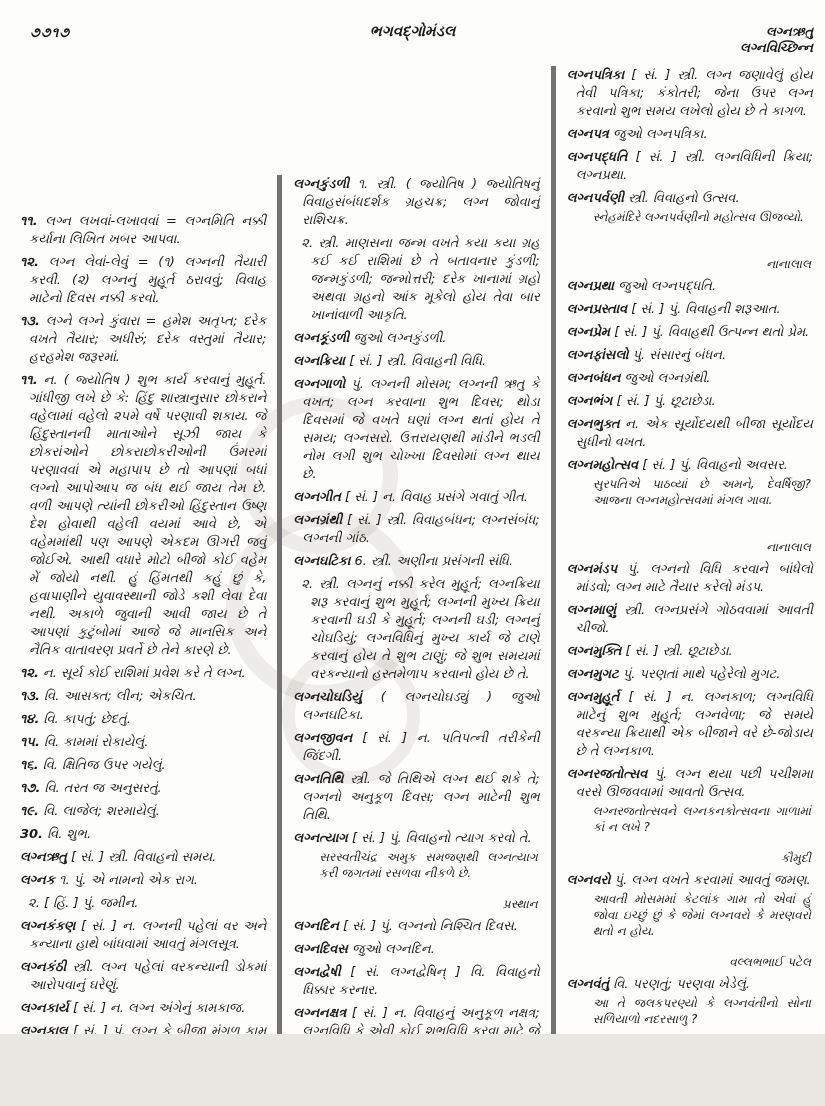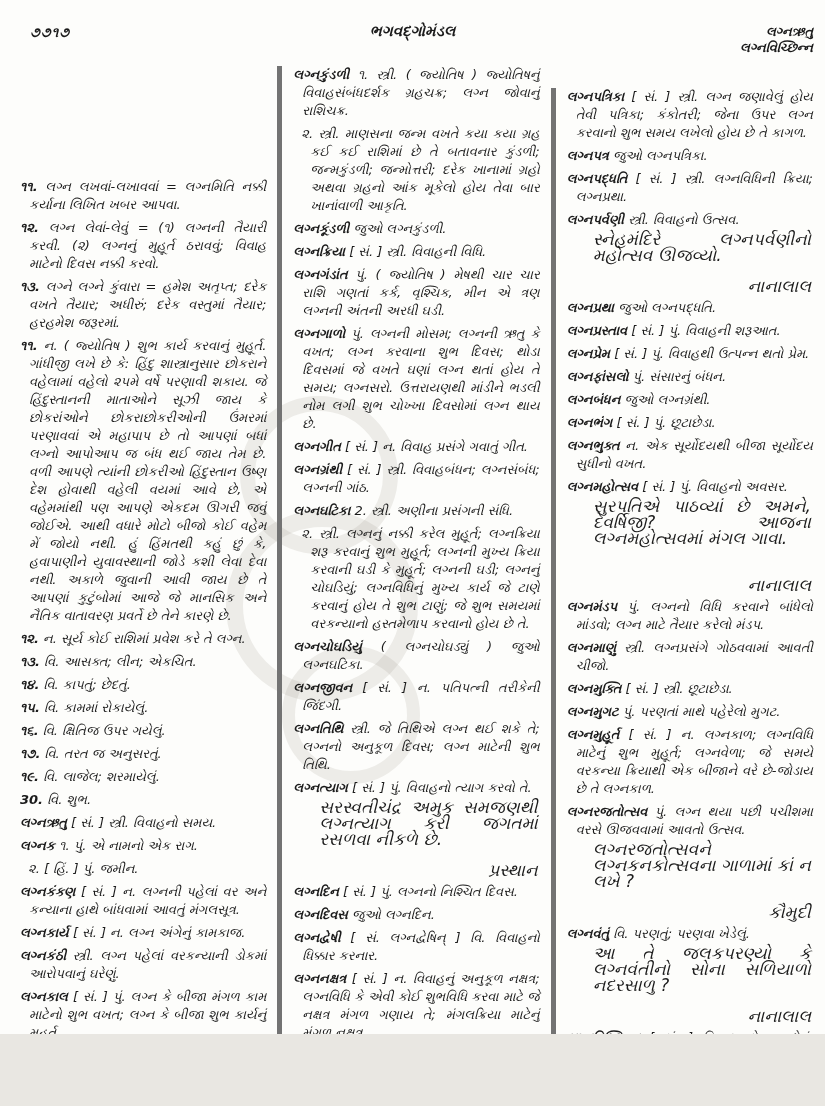--- a/index.html
+++ b/index.html
@@ -41,21 +41,21 @@
   .col:last-child { padding-right:2px; }
   
   .entry { margin:0 0 5px 0; }
   .entry.ind .def { margin-left:8px; }
   .def {
     margin:0; padding-left:9px; text-indent:-9px;
     font-size:13px; line-height:18px; text-align:justify;
   }
   .hw { font-weight:bold; }
   .quote {
-    font-size:17px; line-height:16px;
+    font-size:12px; line-height:16px;
     margin:2px 0 2px 0; padding-left:26px; padding-right:2px;
     text-align:justify;
   }
   .quote::after { content:""; display:block; clear:both; }
   .src { float:right; padding-left:12px; font-weight:normal;margin-top:31px; }
   
   .wm { position:absolute; border-radius:50%; z-index:1; pointer-events:none; }
   .wm1 { left:240px; top:396px; width:128px; height:128px; border:15px solid rgba(150,143,128,0.15); }
   .wm2 { left:226px; top:510px; width:158px; height:158px; border:17px solid rgba(150,143,128,0.15); }
   .wm3 { left:282px; top:646px; width:112px; height:112px; border:13px solid rgba(150,143,128,0.15); }
@@ -139,25 +139,25 @@
 
   <article class="entry ind">
     <p class="def"><span class="bd">૨. [ હિં. ] પું. જમીન.</span></p>
   </article>
 
   <article class="entry">
     <p class="def"><b class="hw">લગ્નકંકણ</b><span class="bd"> [ સં. ] ન. લગ્નની પહેલાં વર અને કન્યાના હાથે બાંધવામાં આવતું મંગલસૂત્ર.</span></p>
   </article>
 
   <article class="entry">
+    <p class="def"><b class="hw">લગ્નકંઠી</b><span class="bd"> સ્ત્રી. લગ્ન પહેલાં વરકન્યાની ડોકમાં આરોપવાનું ઘરેણું.</span></p>
+  </article>
+
+  <article class="entry">
     <p class="def"><b class="hw">લગ્નકાર્ય</b><span class="bd"> [ સં. ] ન. લગ્ન અંગેનું કામકાજ.</span></p>
-  </article>
-
-  <article class="entry">
-    <p class="def"><b class="hw">લગ્નકંઠી</b><span class="bd"> સ્ત્રી. લગ્ન પહેલાં વરકન્યાની ડોકમાં આરોપવાનું ઘરેણું.</span></p>
   </article>
 
   <article class="entry">
     <p class="def"><b class="hw">લગ્નકાલ</b><span class="bd"> [ સં. ] પું. લગ્ન કે બીજા મંગળ કામ માટેનો શુભ વખત; લગ્ન કે બીજા શુભ કાર્યનું મુહૂર્ત.</span></p>
   </article>
 
   <article class="entry">
     <p class="def"><b class="hw">લગ્નકાળ</b><span class="bd"> જુઓ લગ્નકાલ.</span></p>
   </article>
 </section>
@@ -171,38 +171,35 @@
   </article>
 
   <article class="entry">
     <p class="def"><b class="hw">લગ્નકૂંડળી</b><span class="bd"> જુઓ લગ્નકુંડળી.</span></p>
   </article>
 
   <article class="entry">
     <p class="def"><b class="hw">લગ્નક્રિયા</b><span class="bd"> [ સં. ] સ્ત્રી. વિવાહની વિધિ.</span></p>
   </article>
 
-  <article class="entry">
-    <p class="def"><b class="hw">લગ્નગંડાંત</b><span class="bd"> પું. ( જ્યોતિષ ) મેષથી ચાર ચાર રાશિ ગણતાં કર્ક, વૃશ્ચિક, મીન એ ત્રણ લગ્નની અંતની અરધી ઘડી.</span></p>
-  </article>
 
   <article class="entry">
     <p class="def"><b class="hw">લગ્નગાળો</b><span class="bd"> પું. લગ્નની મોસમ; લગ્નની ઋતુ કે વખત; લગ્ન કરવાના શુભ દિવસ; થોડા દિવસમાં જે વખતે ઘણાં લગ્ન થતાં હોય તે સમય; લગ્નસરો. ઉત્તરાયણથી માંડીને ભડલી નોમ લગી શુભ ચોખ્ખા દિવસોમાં લગ્ન થાય છે.</span></p>
   </article>
 
   <article class="entry">
     <p class="def"><b class="hw">લગ્નગીત</b><span class="bd"> [ સં. ] ન. વિવાહ પ્રસંગે ગવાતું ગીત.</span></p>
   </article>
 
   <article class="entry">
     <p class="def"><b class="hw">લગ્નગ્રંથી</b><span class="bd"> [ સં. ] સ્ત્રી. વિવાહબંધન; લગ્નસંબંધ; લગ્નની ગાંઠ.</span></p>
   </article>
 
   <article class="entry">
-    <p class="def"><b class="hw">લગ્નઘટિકા</b><span class="bd"> 2. સ્ત્રી. અણીના પ્રસંગની સંધિ.</span></p>
+    <p class="def"><b class="hw">લગ્નઘટિકા</b><span class="bd"> 6. સ્ત્રી. અણીના પ્રસંગની સંધિ.</span></p>
   </article>
 
   <article class="entry ind">
     <p class="def"><span class="bd">૨. સ્ત્રી. લગ્નનું નક્કી કરેલ મુહૂર્ત; લગ્નક્રિયા શરૂ કરવાનું શુભ મુહૂર્ત; લગ્નની મુખ્ય ક્રિયા કરવાની ઘડી કે મુહૂર્ત; લગ્નની ઘડી; લગ્નનું ચોઘડિયું; લગ્નવિધિનું મુખ્ય કાર્ય જે ટાણે કરવાનું હોય તે શુભ ટાણું; જે શુભ સમયમાં વરકન્યાનો હસ્તમેળાપ કરવાનો હોય છે તે.</span></p>
   </article>
 
   <article class="entry">
     <p class="def"><b class="hw">લગ્નચોઘડિયું</b><span class="bd"> ( લગ્નચોઘડ્યું ) જુઓ લગ્નઘટિકા.</span></p>
   </article>
 
@@ -308,20 +305,24 @@
 
   <article class="entry">
     <p class="def"><b class="hw">લગ્નમુહૂર્ત</b><span class="bd"> [ સં. ] ન. લગ્નકાળ; લગ્નવિધિ માટેનું શુભ મુહૂર્ત; લગ્નવેળા; જે સમયે વરકન્યા ક્રિયાથી એક બીજાને વરે છે-જોડાય છે તે લગ્નકાળ.</span></p>
   </article>
 
   <article class="entry">
     <p class="def"><b class="hw">લગ્નરજતોત્સવ</b><span class="bd"> પું. લગ્ન થયા પછી પચીશમા વરસે ઊજવવામાં આવતો ઉત્સવ.</span></p>
   <div class="quote"><span>લગ્નરજતોત્સવને લગ્નકનકોત્સવના ગાળામાં કાં ન લખે ? </span><span class="src">કૌમુદી</span></div>
         </article>
 
+  <article class="entry">
+    <p class="def"><b class="hw">લગ્નવરો</b><span class="bd"> પું. લગ્ન વખતે કરવામાં આવતું જમણ.</span></p>
+  <div class="quote"><span>આવતી મોસમમાં કેટલાંક ગામ તો એવાં હું જોવા ઇચ્છું છું કે જેમાં લગ્નવરો કે મરણવરો થતો ન હોય. </span><span class="src">વલ્લભભાઈ પટેલ</span></div>
+        </article>
 
   <article class="entry">
     <p class="def"><b class="hw">લગ્નવંતું</b><span class="bd"> વિ. પરણતું; પરણવા ખેડેલું.</span></p>
   <div class="quote"><span>આ તે જલકપરણ્યો કે લગ્નવંતીનો સોના સળિયાળો નદરસાળુ ? </span><span class="src">નાનાલાલ</span></div>
         </article>
 
   <article class="entry">
     <p class="def"><b class="hw">લગ્નવિચ્છિન્ન</b><span class="bd"> [ સં. ] વિ. છૂટાછેડા લાધેલું; ફારગતી પામેલું.</span></p>
   </article>
 </section>

